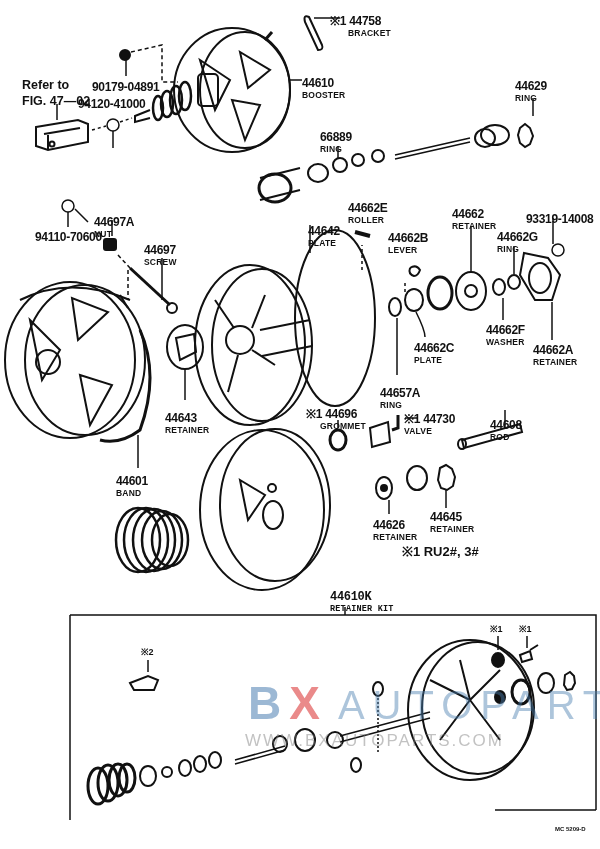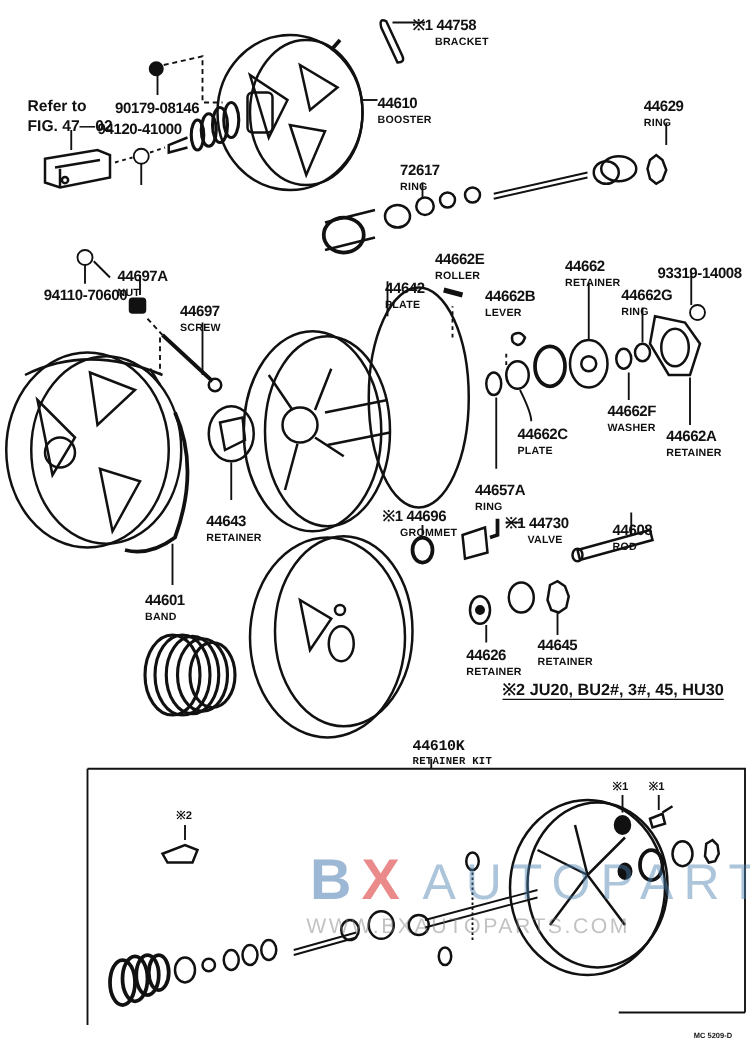--- a/index.html
+++ b/index.html
@@ -207,37 +207,37 @@
       </g>
     </g>
   </g>
 </svg>
 
 <div class="lbl ref" style="left:22px;top:78px;">
   <span class="note-line">Refer to</span>
   <span class="note-line">FIG. 47—02</span>
 </div>
 
-<div class="lbl" style="left:92px;top:78px;"><span class="num">90179-08146</span></div>
+<div class="lbl" style="left:92px;top:78px;"><span class="num">90179-04891</span></div>
 <div class="lbl" style="left:78px;top:95px;"><span class="num">94120-41000</span></div>
 
 <div class="lbl" style="left:330px;top:12px;">
   <span class="num">※1 44758</span>
   <span class="name" style="margin-left:18px;">BRACKET</span>
 </div>
 <div class="lbl" style="left:302px;top:74px;">
   <span class="num">44610</span>
   <span class="name">BOOSTER</span>
 </div>
 <div class="lbl" style="left:515px;top:77px;">
   <span class="num">44629</span>
   <span class="name">RING</span>
 </div>
 <div class="lbl" style="left:320px;top:128px;">
-  <span class="num">72617</span>
+  <span class="num">66889</span>
   <span class="name">RING</span>
 </div>
 
 <div class="lbl" style="left:35px;top:228px;"><span class="num">94110-70600</span></div>
 <div class="lbl" style="left:94px;top:201px;margin-top:12px;">
   <span class="num">44697A</span>
   <span class="name">NUT</span>
 </div>
 <div class="lbl" style="left:144px;top:241px;">
   <span class="num">44697</span>
@@ -284,41 +284,41 @@
 <div class="lbl" style="left:165px;top:409px;">
   <span class="num">44643</span>
   <span class="name">RETAINER</span>
 </div>
 <div class="lbl" style="left:306px;top:405px;">
   <span class="num">※1 44696</span>
   <span class="name" style="margin-left:14px;">GROMMET</span>
 </div>
 <div class="lbl" style="left:404px;top:410px;">
   <span class="num">※1 44730</span>
-  <span class="name" style="margin-left:18px;">VALVE</span>
+  <span class="name" style="">VALVE</span>
 </div>
 <div class="lbl" style="left:490px;top:416px;">
   <span class="num">44608</span>
   <span class="name">ROD</span>
 </div>
 <div class="lbl" style="left:116px;top:472px;">
   <span class="num">44601</span>
   <span class="name">BAND</span>
 </div>
 <div class="lbl" style="left:373px;top:516px;">
   <span class="num">44626</span>
   <span class="name">RETAINER</span>
 </div>
 <div class="lbl" style="left:430px;top:508px;">
   <span class="num">44645</span>
   <span class="name">RETAINER</span>
 </div>
 
 <div class="lbl notes" style="left:402px;top:545px;">
-  <span class="note-line underline">※2 JU20, BU2#, 3#, 45, HU30</span>
+  <span class="note-line">※1 RU2#, 3#</span>
 </div>
 
 <div class="lbl" style="left:330px;top:588px;font-family:Liberation Mono, monospace;">
   <span class="num">44610K</span>
   <span class="name">RETAINER KIT</span>
 </div>
 
 <div class="lbl" style="left:141px;top:648px;font-size:9px;">※2</div>
 <div class="lbl" style="left:490px;top:625px;font-size:9px;">※1</div>
 <div class="lbl" style="left:519px;top:625px;font-size:9px;">※1</div>

